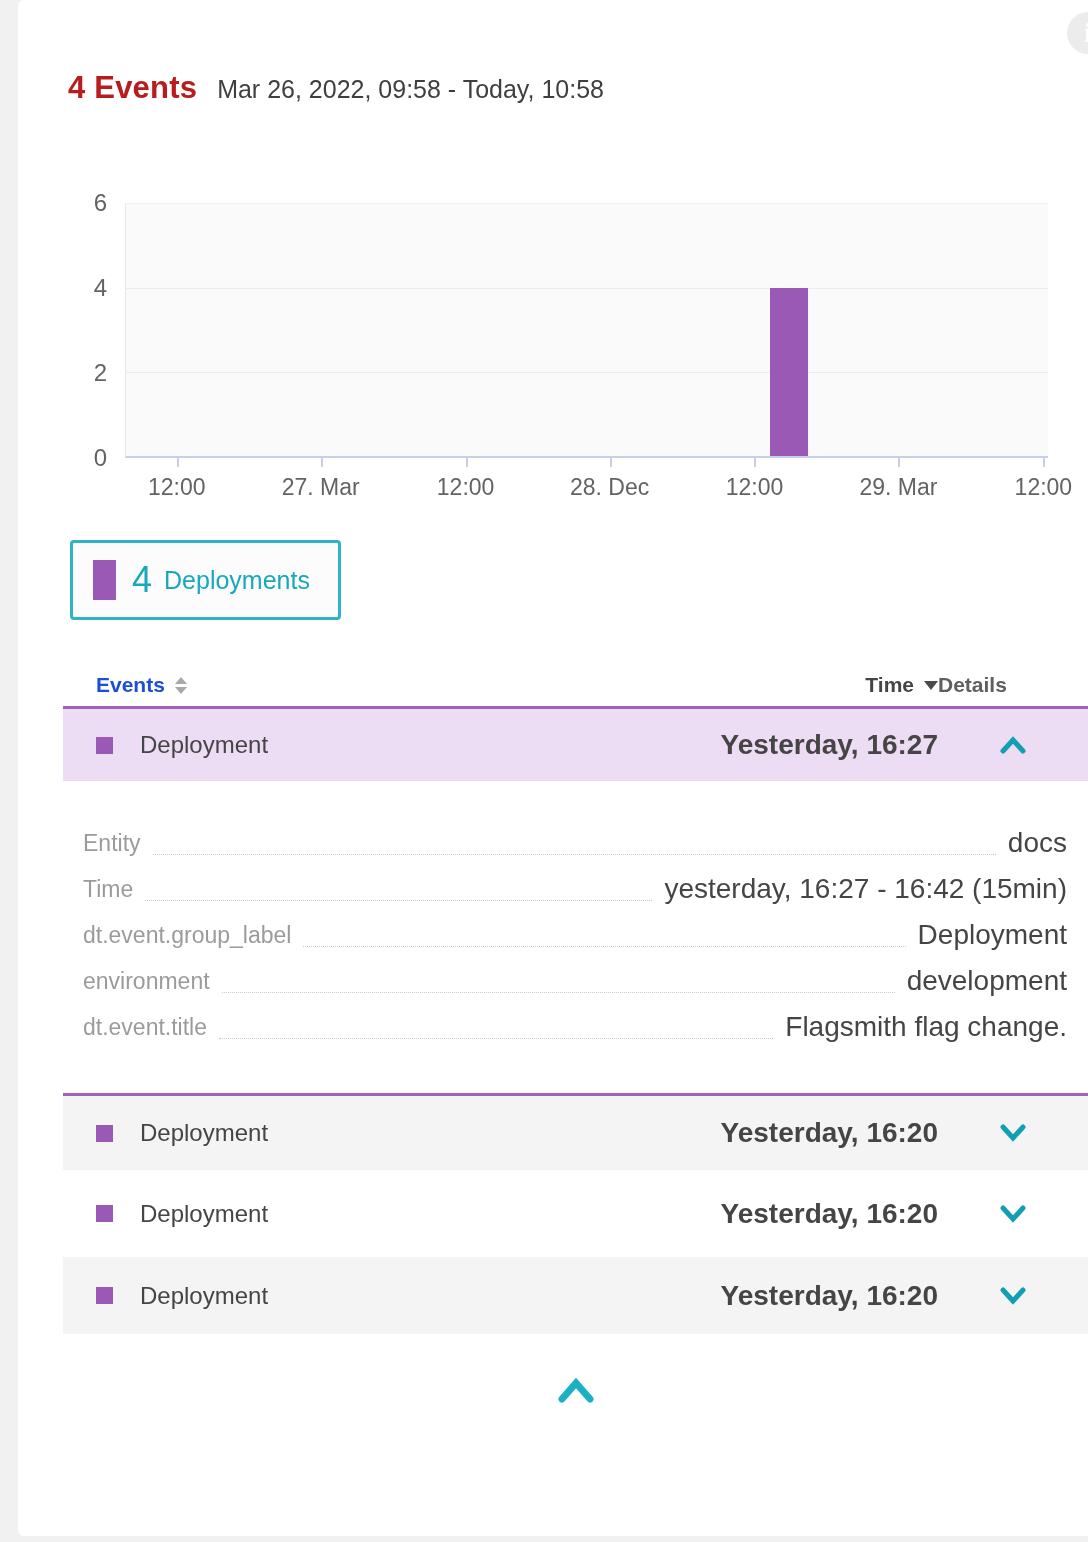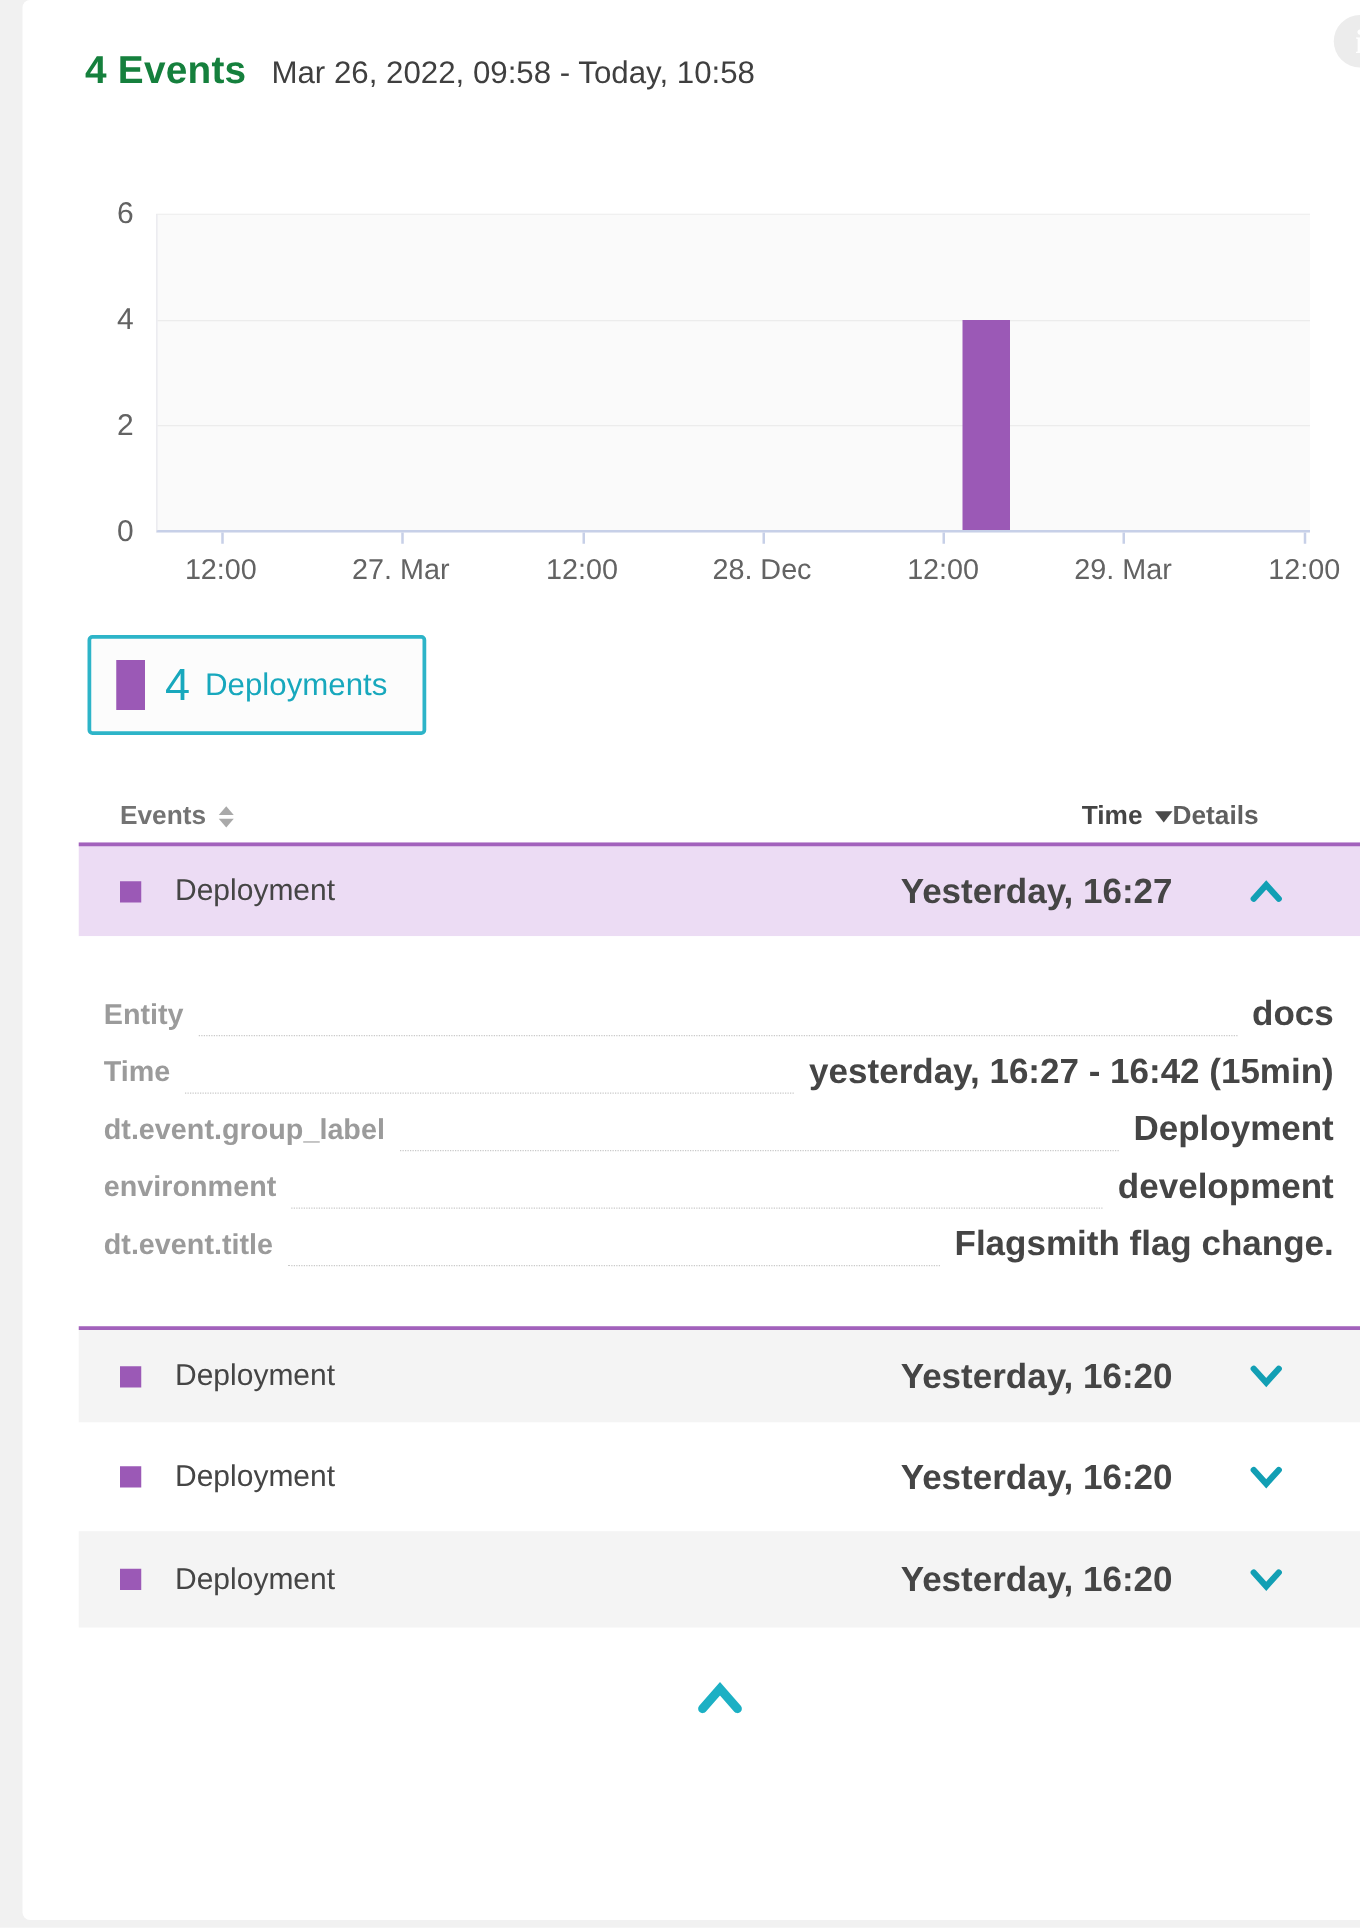--- a/index.html
+++ b/index.html
@@ -1,21 +1,21 @@
 <!DOCTYPE html>
 <html><head>
 <meta charset="utf-8">
 <style>
   * { margin:0; padding:0; box-sizing:border-box; }
   html,body { width:1088px; height:1542px; background:#f1f1f1; font-family:"Liberation Sans", sans-serif; }
   .card { position:relative; margin-left:18px; width:1070px; height:1536px; background:#ffffff; border-radius:6px 0 0 6px; overflow:hidden; }
 
   
   .title-row { padding:38px 0 0 50px; display:flex; align-items:baseline; }
-  .page-title { font-size:31px; font-weight:700; color:#15803d; letter-spacing:0.2px; }
+  .page-title { font-size:31px; font-weight:700; color:#b91c1c; letter-spacing:0.2px;margin-top:32px; }
   .time-range { font-size:25px; font-weight:400; color:#3f3f3f; margin-left:20px; }
   .info-badge { position:absolute; top:12px; right:-21px; width:42px; height:42px; border-radius:50%;
     background:#ececec; color:#ffffff; font-size:27px; font-weight:700; font-family:"Liberation Serif", serif;
     display:flex; align-items:center; justify-content:center; }
 
   
   .chart-wrap { margin:97px 40px 0 45px; }
   .chart-flex { display:flex; }
   .yaxis { width:62px; position:relative; height:255px; }
   .ylab { position:absolute; right:18px; transform:translateY(-50%); font-size:24px; color:#636363; }
@@ -28,21 +28,21 @@
 
   
   .legend { display:inline-flex; align-items:center; margin:30px 0 0 52px; border:3px solid #2db4c8; border-radius:4px; padding:16px 28px 16px 20px; background:#fcfcfc; cursor:pointer; }
   .legend-swatch { width:23px; height:40px; background:#9b59b6; margin-right:16px; }
   .legend-count { font-size:36px; color:#18a8bd; margin-right:12px; }
   .legend-label { font-size:25px; color:#18a8bd; }
 
   
   .table { margin-left:45px; }
   .thead { display:flex; align-items:center; height:42px; margin-top:44px; padding-left:33px; font-size:21px; font-weight:700; }
-  .th-events { color:#737373; display:flex; align-items:center; }
+  .th-events { color:#1d4ed8; display:flex; align-items:center; }
   .sort-stack { display:inline-flex; flex-direction:column; margin-left:10px; gap:3px; }
   .tri-up { width:0; height:0; border-left:6px solid transparent; border-right:6px solid transparent; border-bottom:7px solid #a9a9a9; }
   .tri-dn { width:0; height:0; border-left:6px solid transparent; border-right:6px solid transparent; border-top:7px solid #a9a9a9; }
   .th-time { margin-left:auto; color:#454545; display:flex; align-items:center; }
   .tri-desc { width:0; height:0; border-left:7px solid transparent; border-right:7px solid transparent; border-top:9px solid #4a4a4a; margin-left:10px; }
   .th-details { width:150px; text-align:left; color:#5f5f5f; }
 
   .row { display:flex; align-items:center; padding-left:33px; cursor:pointer; }
   .row-expanded { border-top:3px solid #a262bc; background:#ecdcf4; height:75px; }
   .row-sep { border-top:3px solid #a262bc; }
@@ -51,21 +51,21 @@
   .r2 { height:77px; }
   .r3 { height:87px; }
   .r4 { height:77px; }
   .sq { width:17px; height:17px; background:#9b59b6; margin-right:27px; flex:none; }
   .row-type { font-size:24px; color:#454545; flex:1; }
   .row-time { font-size:28px; font-weight:700; color:#454545; text-align:center; }
   .row-chev { width:150px; display:flex; justify-content:center; }
 
   
   .details { padding:44px 21px 38px 20px; background:#ffffff; }
-  .detail-row { display:flex; align-items:flex-end; line-height:36px; margin-bottom:10px;font-weight:bold; }
+  .detail-row { display:flex; align-items:center; line-height:36px; margin-bottom:10px; }
   .dlabel { font-size:23px; color:#9b9b9b; white-space:nowrap; }
   .leader { flex:1 1 auto; min-width:34px; height:24px; border-bottom:1px dotted #c9c9c9; margin:0 12px; }
   .dvalue { font-size:28px; color:#454545; text-align:right; max-width:600px; overflow-wrap:anywhere; }
 
   .collapse-wrap { margin-left:45px; display:flex; justify-content:center; padding-top:42px; }
   svg.chev { display:block; }
 </style>
 </head>
 <body>
 

